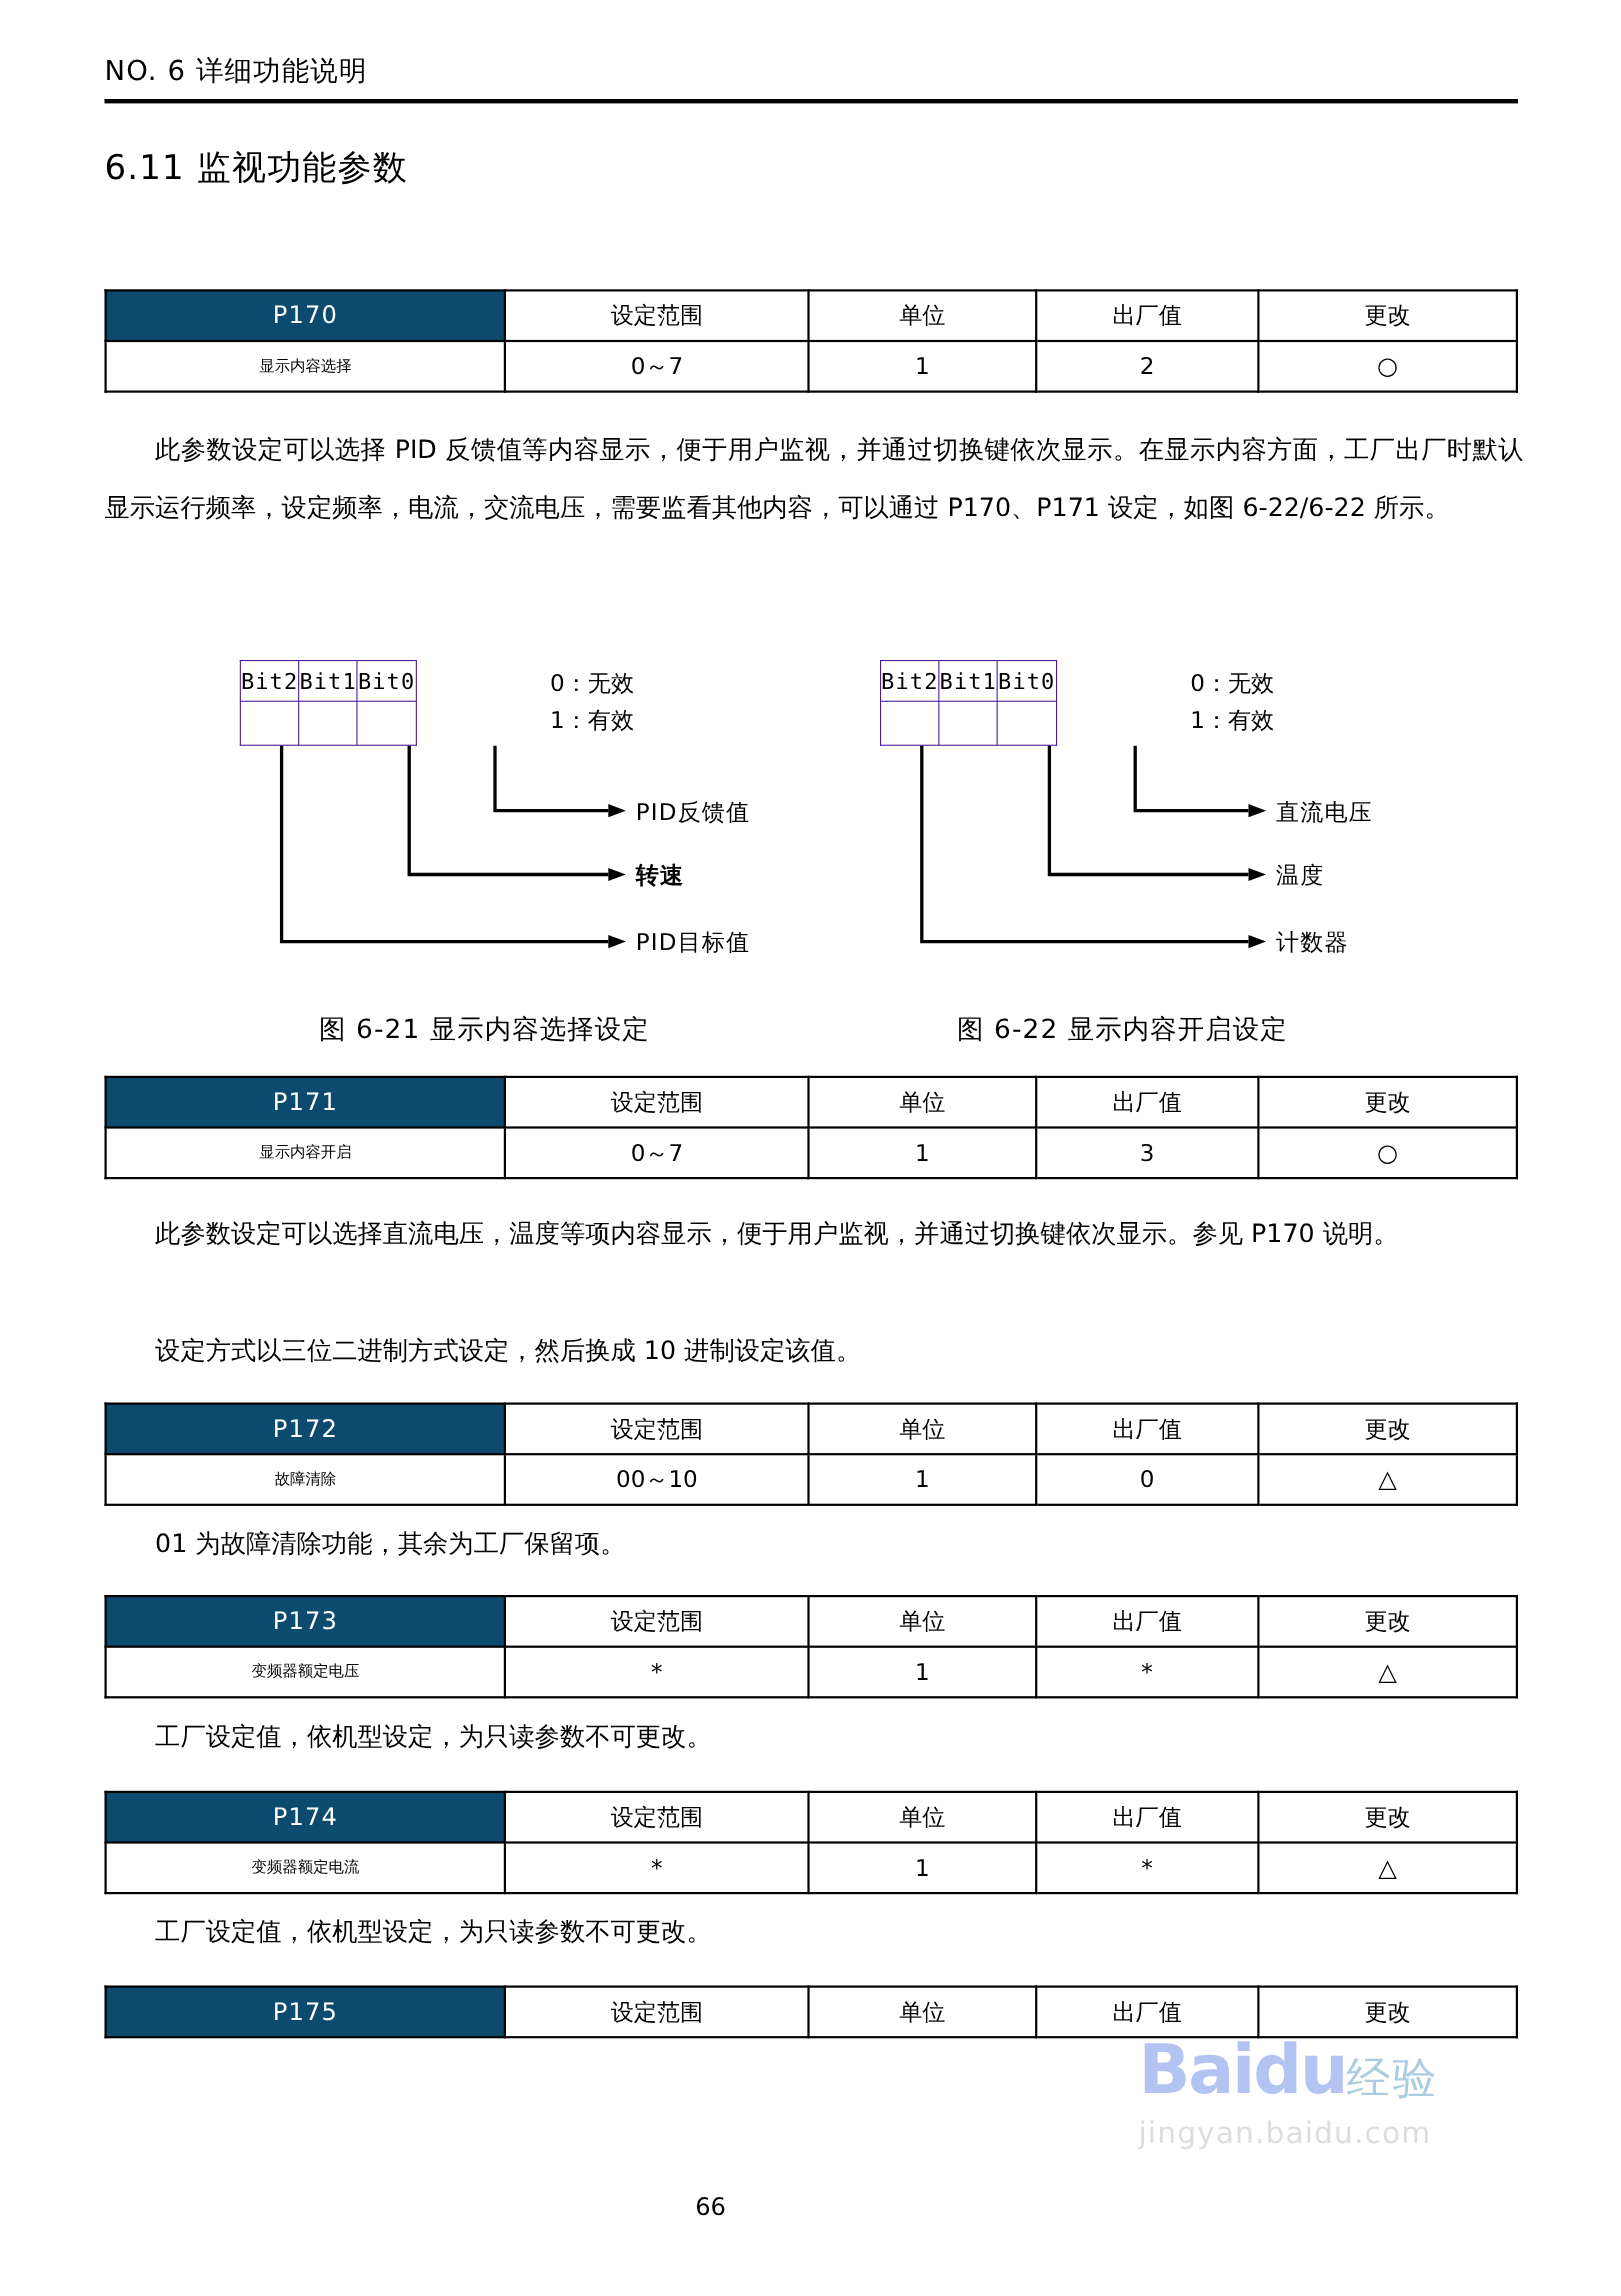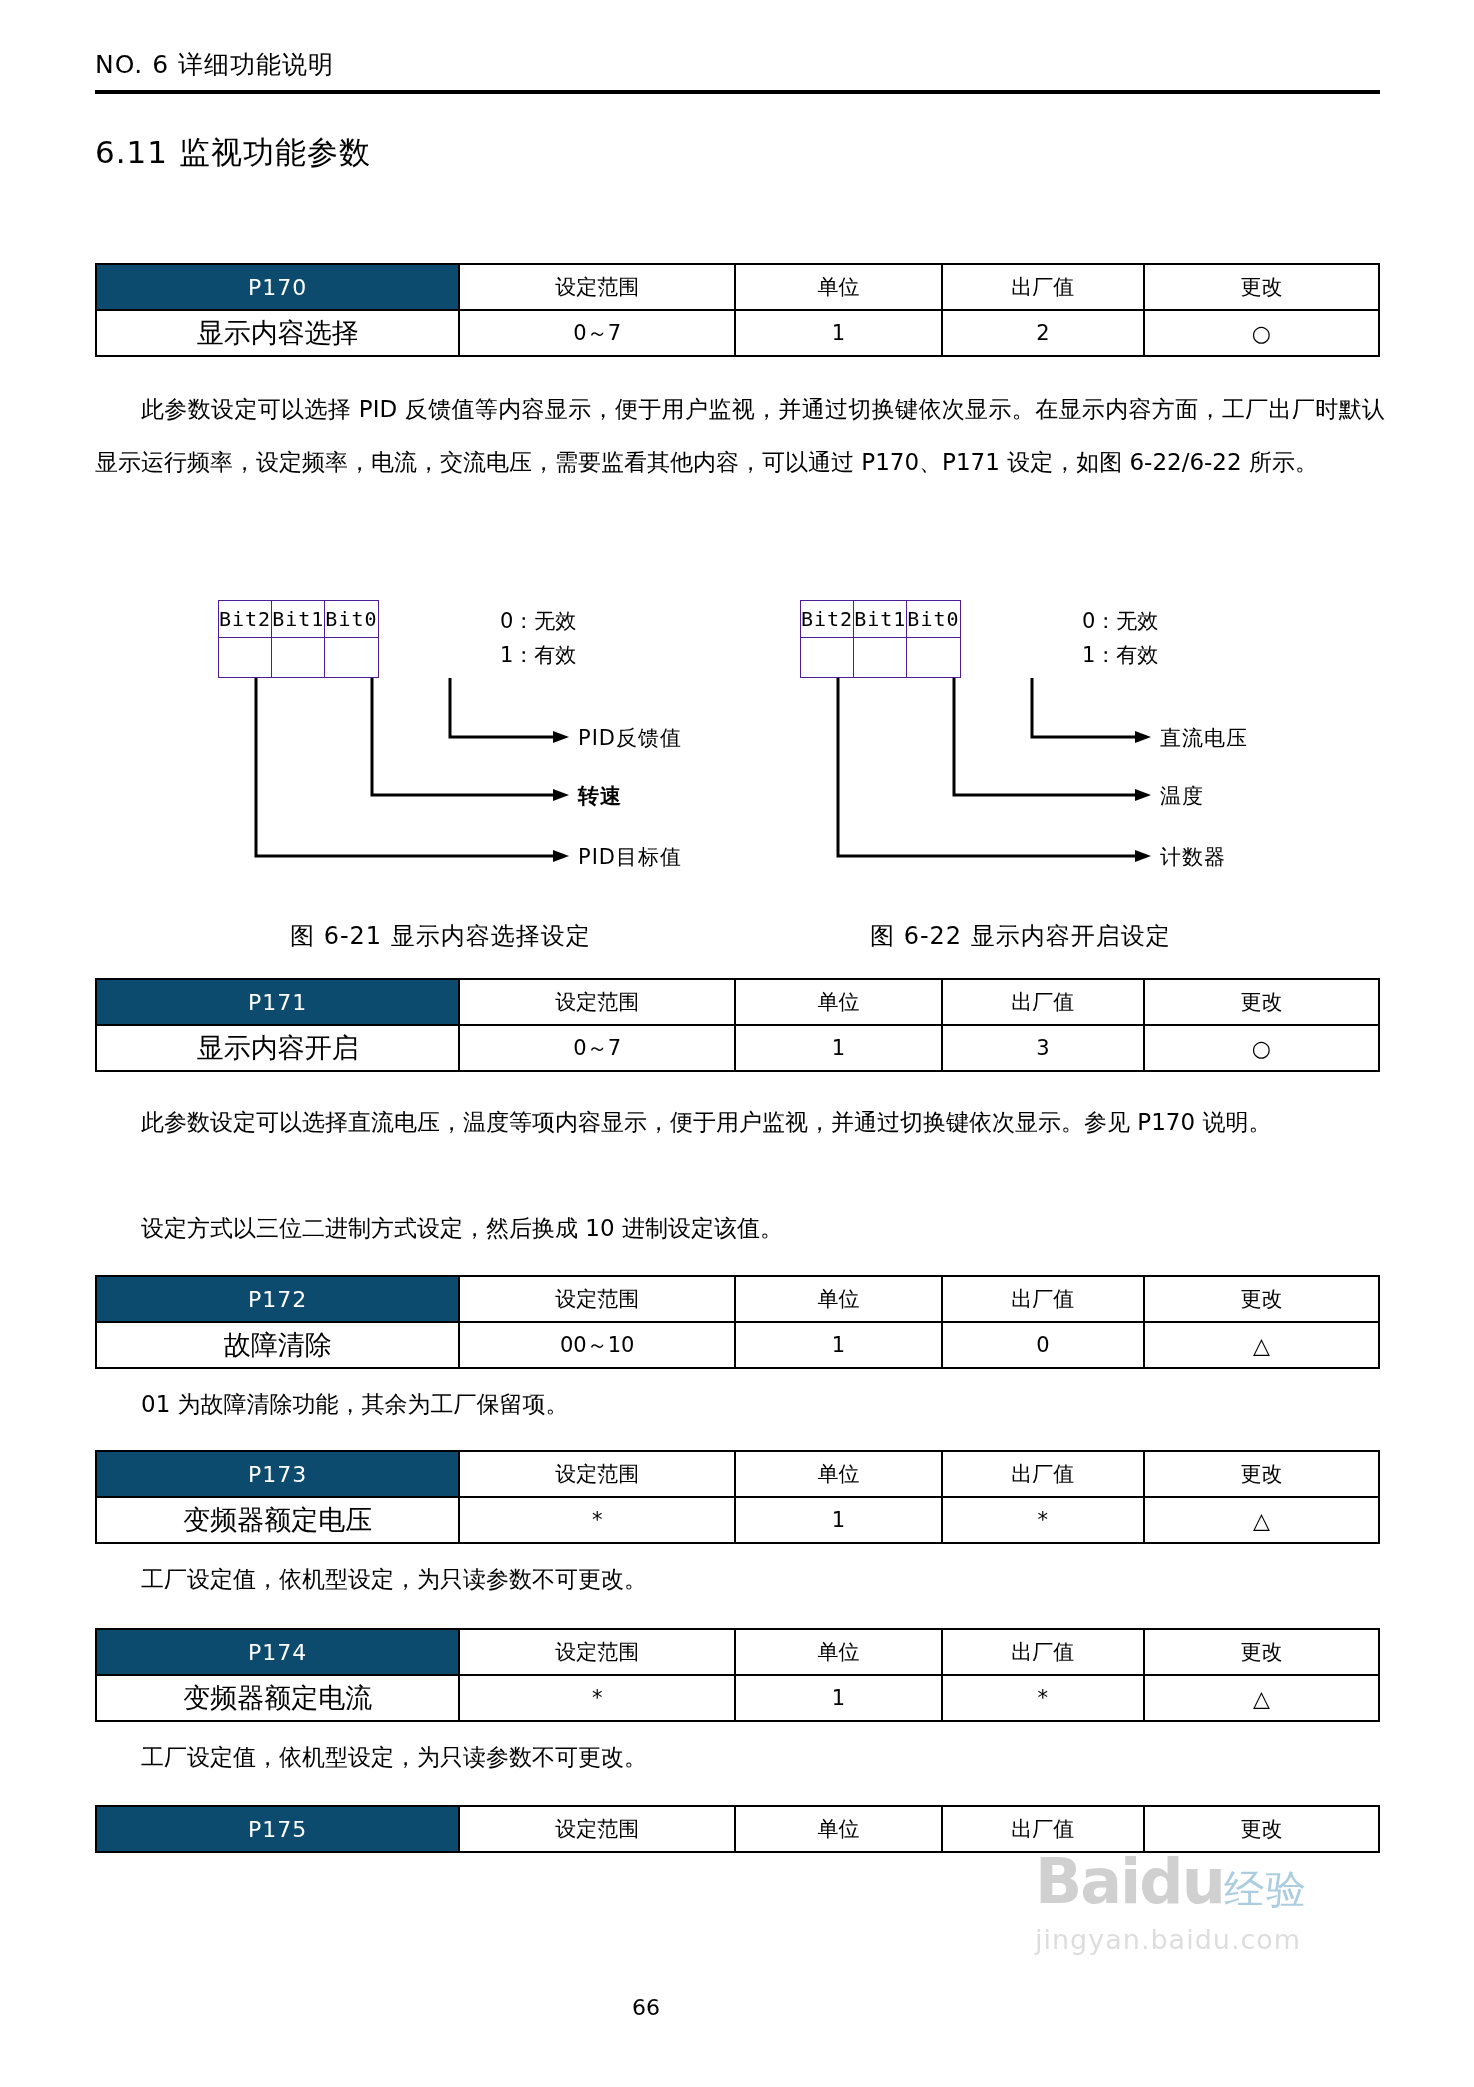--- a/index.html
+++ b/index.html
@@ -63,21 +63,21 @@
     vertical-align: middle;
     height: 46px;
     padding: 0;
   }
   .ptable .code-cell {
     background: #0c4a6e;
     color: #ffffff;
     font-size: 22px;
     letter-spacing: 1px;
   }
-  .ptable .name-cell { font-size: 27px; }
+  .ptable .name-cell { font-size: 14px; }
   .col-a { width: 360px; }
   .col-b { width: 273px; }
   .col-c { width: 205px; }
   .col-d { width: 200px; }
   .col-e { width: 233px; }
   .sym { font-size: 22px; }
 
   
   .para {
     position: absolute;
@@ -151,21 +151,21 @@
     left: 1035px;
     top: 1845px;
     width: 380px;
     height: 160px;
     pointer-events: none;
     opacity: 0.33;
   }
   .wm-main {
     font-size: 62px;
     font-weight: bold;
-    color: #737373;
+    color: #1d4ed8;
     letter-spacing: -2px;
     white-space: nowrap;
     font-family: "DejaVu Sans", "Liberation Sans", sans-serif;
   }
   .wm-cn {
     font-size: 40px;
     color: #0369a1;
     letter-spacing: 2px;
   }
   .wm-sub {

